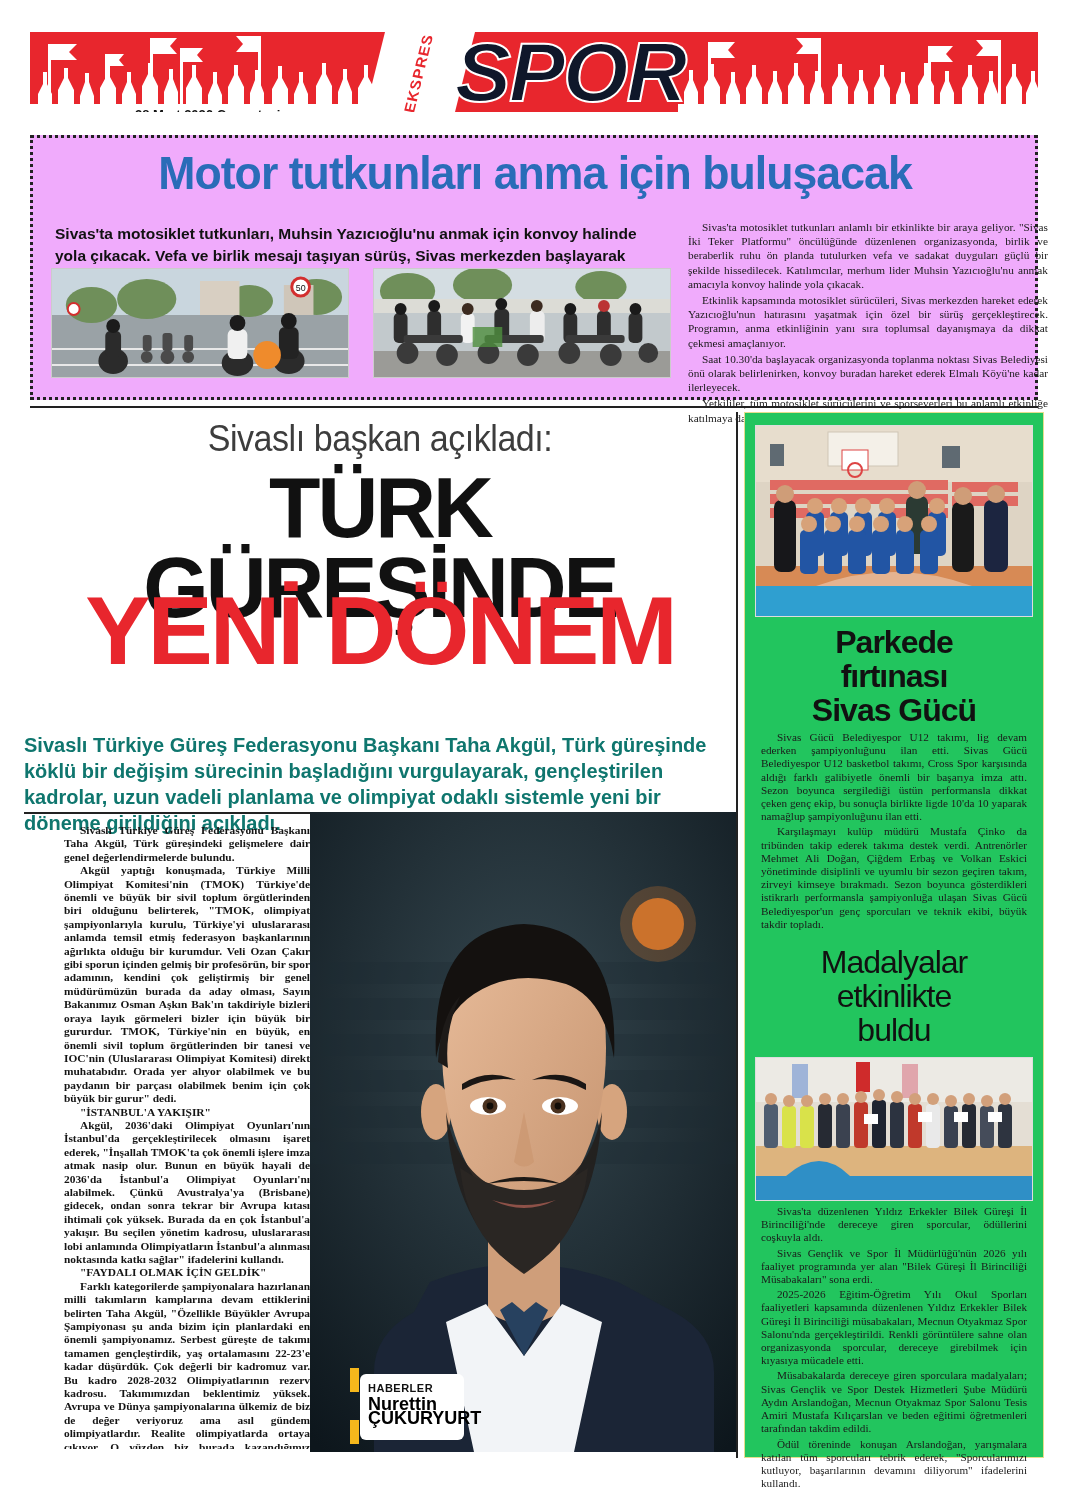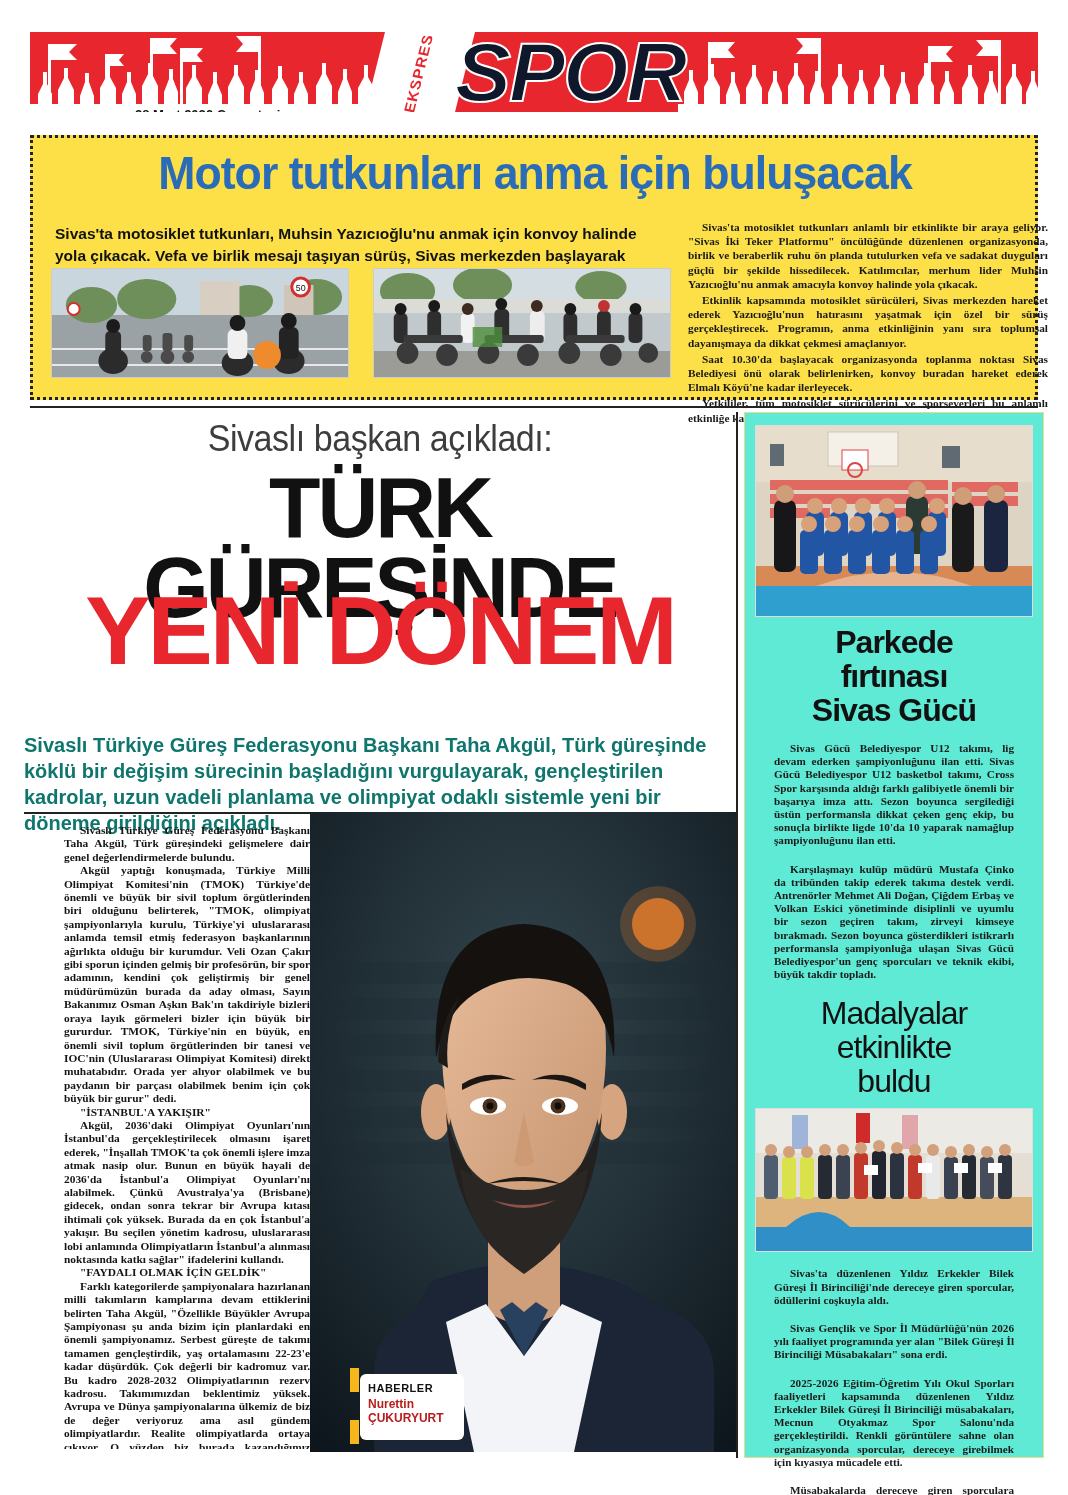--- a/index.html
+++ b/index.html
@@ -12,56 +12,56 @@
   .mh-crowd svg{display:block;height:100%;}
   .mh-left{left:0;width:350px;}
   .mh-right{right:0;width:360px;}
   .mh-slash{position:absolute;left:345px;top:0;width:90px;height:100%;background:#fff;transform:skewX(-14deg);}
   .mh-ekspres{position:absolute;left:358px;top:10px;width:60px;height:62px;transform:skewX(-14deg);display:flex;align-items:center;justify-content:center;}
   .mh-ekspres span{transform:rotate(-90deg);font-size:15px;font-weight:bold;font-style:italic;letter-spacing:1px;color:#e8262d;white-space:nowrap;}
   .mh-spor{position:absolute;left:425px;top:-2px;font-size:84px;line-height:84px;font-weight:bold;font-style:italic;color:#0f172a;letter-spacing:-2px;-webkit-text-stroke:2px #fff;}
   .mh-date{position:absolute;left:105px;top:75px;font-size:13px;font-weight:bold;color:#111;background:transparent;letter-spacing:0px;z-index:5;}
 
   
-  .topbox{position:absolute;left:30px;top:135px;width:1008px;height:265px;border:3px dotted #222;box-sizing:border-box;background:#fde047;}
+  .topbox{position:absolute;left:30px;top:135px;width:1008px;height:265px;border:3px dotted #222;box-sizing:border-box;background:#f0abfc;}
   .top-headline{position:absolute;left:12px;top:10px;width:980px;text-align:center;font-size:46px;line-height:50px;font-weight:bold;color:#2a6cb8;letter-spacing:-1px;font-stretch:condensed;transform:scaleX(0.97);}
   .top-sub{position:absolute;left:22px;top:85px;width:610px;font-size:15.5px;line-height:22px;font-weight:bold;color:#111;}
   .top-photos{position:absolute;left:18px;top:130px;width:620px;height:110px;display:flex;gap:24px;}
   .tp{flex:1;overflow:hidden;position:relative;border:1px solid #ccc;}
   .top-right-col{position:absolute;left:655px;top:82px;width:360px;font-size:11.3px;line-height:14.2px;text-align:justify;font-family:"Liberation Serif",serif;color:#1a1a1a;}
-  .top-right-col p{margin:0 0 2px 0;text-indent:14px;font-weight:bold;}
+  .top-right-col p{margin:0 0 2px 0;text-indent:14px;}
 
   
   .kicker{position:absolute;left:30px;top:418px;width:700px;text-align:center;font-size:37px;line-height:42px;color:#3d3d3d;font-weight:300;letter-spacing:-0.5px;transform:scaleX(0.92);transform-origin:center;}
   .h1-black{position:absolute;left:22px;top:468px;width:716px;text-align:center;font-size:85px;line-height:80px;font-weight:bold;color:#111;letter-spacing:-3px;transform:scaleX(0.99);}
   .h1-red{position:absolute;left:22px;top:585px;width:716px;text-align:center;font-size:96px;line-height:92px;font-weight:bold;color:#e8262d;letter-spacing:-3px;transform:scaleX(1.02);}
   .lead{position:absolute;left:24px;top:732px;width:700px;font-size:20px;line-height:26px;font-weight:600;color:#0f766e;}
   .lead-rule{position:absolute;left:24px;top:812px;width:700px;height:2px;background:#222;}
 
   
   .artcol{position:absolute;left:64px;top:824px;width:246px;height:625px;font-family:"Liberation Serif",serif;font-size:11.4px;line-height:13.4px;text-align:justify;color:#151515;overflow:hidden;}
   .artcol p{margin:0;text-indent:16px;font-weight:bold;}
   .artcol p.sub{text-indent:16px;font-weight:bold;text-align:left;}
 
   
   .mainphoto{position:absolute;left:310px;top:812px;width:428px;height:640px;overflow:hidden;background:#16232b;}
   .badge{position:absolute;left:338px;top:1368px;width:128px;height:80px;z-index:6;}
   .badge-bub{position:absolute;left:22px;top:6px;width:104px;height:66px;background:#fff;border-radius:6px;}
   .badge-l1{position:absolute;left:30px;top:14px;width:90px;font-size:11px;font-weight:bold;color:#111;letter-spacing:.5px;}
-  .badge-l2{position:absolute;left:30px;top:29px;width:92px;font-size:12px;font-weight:bold;color:#b91c1c;line-height:14px;}
+  .badge-l2{position:absolute;left:30px;top:29px;width:92px;font-size:18px;font-weight:bold;color:#000000;line-height:14px;}
   .badge-bar{position:absolute;width:9px;height:24px;background:#f5b71c;}
 
   
-  .sidebar{position:absolute;left:744px;top:412px;width:300px;height:1046px;background:#5eead4;border:1px solid #e5dd8d;box-sizing:border-box;}
+  .sidebar{position:absolute;left:744px;top:412px;width:300px;height:1046px;background:#22c55e;border:1px solid #e5dd8d;box-sizing:border-box;}
   .sb-photo{margin:12px auto 0;width:276px;height:190px;overflow:hidden;border:1px solid #ddd;background:#cfd6d8;}
   .sb-photo2{margin:10px auto 0;width:276px;height:142px;overflow:hidden;border:1px solid #ddd;background:#cfd6d8;}
   .sb-h{margin:8px 10px 4px;text-align:center;font-size:32px;line-height:34px;font-weight:bold;color:#111;letter-spacing:-1px;}
   .sb-h2{margin:14px 10px 6px;text-align:center;font-size:32px;line-height:34px;font-weight:normal;color:#111;letter-spacing:-1px;}
   .sb-body{margin:4px 14px 0;font-family:"Liberation Serif",serif;font-size:11.2px;line-height:13.2px;text-align:justify;color:#1a1a1a;}
-  .sb-body p{margin:15px;text-indent:16px;font-weight:bold;}
+  .sb-body p{margin:2px;text-indent:16px;}
 
   
   .vline{position:absolute;background:#222;}
   .hline{position:absolute;background:#222;}
 </style>
 </head>
 <body>
 
 <div class="page">
 

